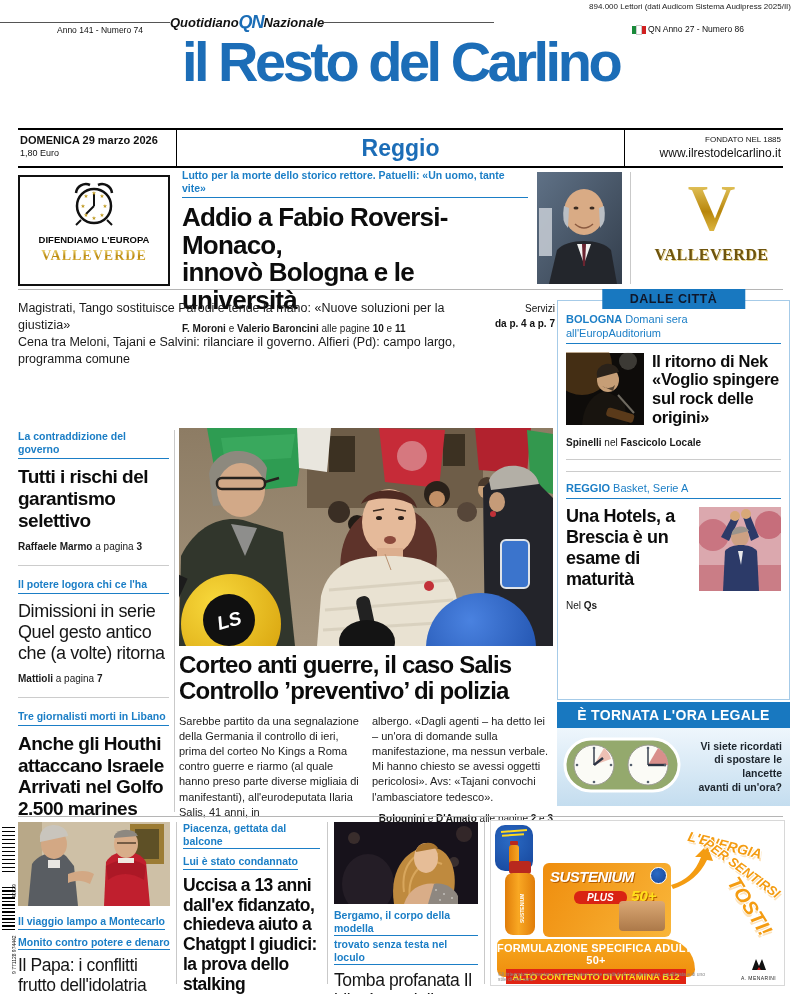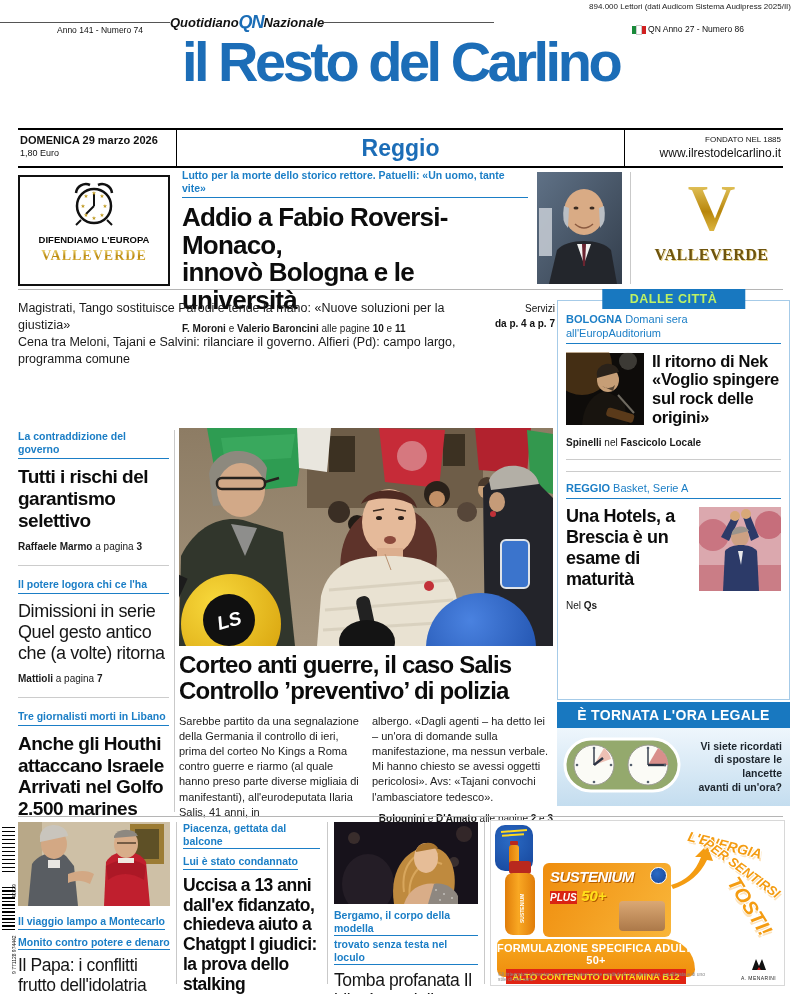--- a/index.html
+++ b/index.html
@@ -130,21 +130,21 @@
         <div>Cena tra Meloni, Tajani e Salvini: rilanciare il governo. Alfieri (Pd): campo largo, programma comune</div>
       </div>
       <div style="width:64px;text-align:right;font-size:10px;line-height:1.45;padding-top:2px;">
         <div>Servizi</div>
         <div style="font-weight:bold;">da p. 4 a p. 7</div>
       </div>
     </div>
   </div>
 
   <div class="abs" style="top:300px;left:557px;width:233px;height:400px;border:1.5px solid #a6cbe8;box-sizing:border-box;">
-    <div class="abs" style="top:-12px;left:50%;transform:translateX(-50%);background:#1878c0;color:#bef264;font-size:12.5px;font-weight:bold;letter-spacing:0.5px;padding:3px 28px;white-space:nowrap;">DALLE CITTÀ</div>
+    <div class="abs" style="top:-12px;left:50%;transform:translateX(-50%);background:#1878c0;color:#0f172a;font-size:12.5px;font-weight:bold;letter-spacing:0.5px;padding:3px 28px;white-space:nowrap;">DALLE CITTÀ</div>
     <div style="padding:12px 8px 0 8px;">
 
       <div>
         <div class="kline" style="font-size:11px;"><span style="font-weight:bold;">BOLOGNA</span><span style="font-weight:normal;"> Domani sera all'EuropAuditorium</span></div>
         <div style="display:flex;margin-top:8px;">
           <div style="width:78px;height:74px;overflow:hidden;flex:none;">
             <svg width="78" height="74" viewBox="0 0 78 72">
               <rect width="78" height="72" fill="#0e0c0a"></rect>
               <circle cx="16" cy="12" r="30" fill="#7a4f1e" opacity="0.5"></circle>
               <circle cx="62" cy="8" r="9" fill="#c8c2b8" opacity="0.25"></circle>
@@ -418,21 +418,21 @@
       <div class="abs" style="left:15px;top:16px;width:8px;height:4px;background:#b8281e;border-radius:1px;"></div>
       <div class="abs" style="left:14px;top:20px;width:10px;height:20px;background:linear-gradient(90deg,#e07d0a,#f9a823);border-radius:3px;"></div>
     </div>
     <div class="abs" style="left:18px;top:40px;width:22px;height:13px;background:#b8281e;border-radius:3px;"></div>
     <div class="abs" style="left:14px;top:52px;width:30px;height:62px;background:linear-gradient(90deg,#e07d0a 0%,#f9a823 45%,#e07d0a 100%);border-radius:8px;">
       <div style="font-size:5px;font-weight:bold;color:#fff;transform:rotate(-90deg) translateX(-44px);transform-origin:left top;white-space:nowrap;margin:6px 0 0 14px;">SUSTENIUM</div>
     </div>
     <div class="abs" style="left:52px;top:42px;width:128px;height:74px;background:linear-gradient(120deg,#ef8d0d,#f9b63a);border-radius:6px;padding:5px 7px;box-sizing:border-box;">
       <div style="font-size:15px;font-weight:bold;font-style:italic;color:#fff;letter-spacing:-0.5px;text-shadow:1px 1px 0 #b35c00;">SUSTENIUM</div>
       <div style="margin-top:2px;">
-        <span style="background:#d92313;color:#fff;font-weight:bold;font-style:italic;font-size:10px;padding:1px 0;border-radius:0;">PLUS</span>
+        <span style="background:#d92313;color:#fff;font-weight:bold;font-style:italic;font-size:10px;padding:1px 13px;border-radius:6px;margin-left:24px;">PLUS</span>
         <span style="color:#ffe01a;font-weight:bold;font-style:italic;font-size:15px;text-shadow:1px 1px 0 #b35c00;">50+</span>
       </div>
       <div class="abs" style="right:6px;bottom:6px;width:46px;height:30px;border-radius:4px;background:linear-gradient(#d9a878,#a8764a);opacity:0.95;"></div>
       <div class="abs" style="right:4px;top:4px;width:15px;height:15px;border-radius:50%;background:radial-gradient(circle at 40% 35%,#2a6ac4,#16459a);border:1.5px solid #fff;"></div>
     </div>
     <div class="abs" style="left:176px;top:22px;">
       <svg width="48" height="48" viewBox="0 0 48 48">
           <path d="M4,42 Q26,36 34,14 L28,14 L40,2 L46,18 L40,17 Q30,38 6,46 Z" fill="#f49c12"></path>
         </svg>
     </div>

